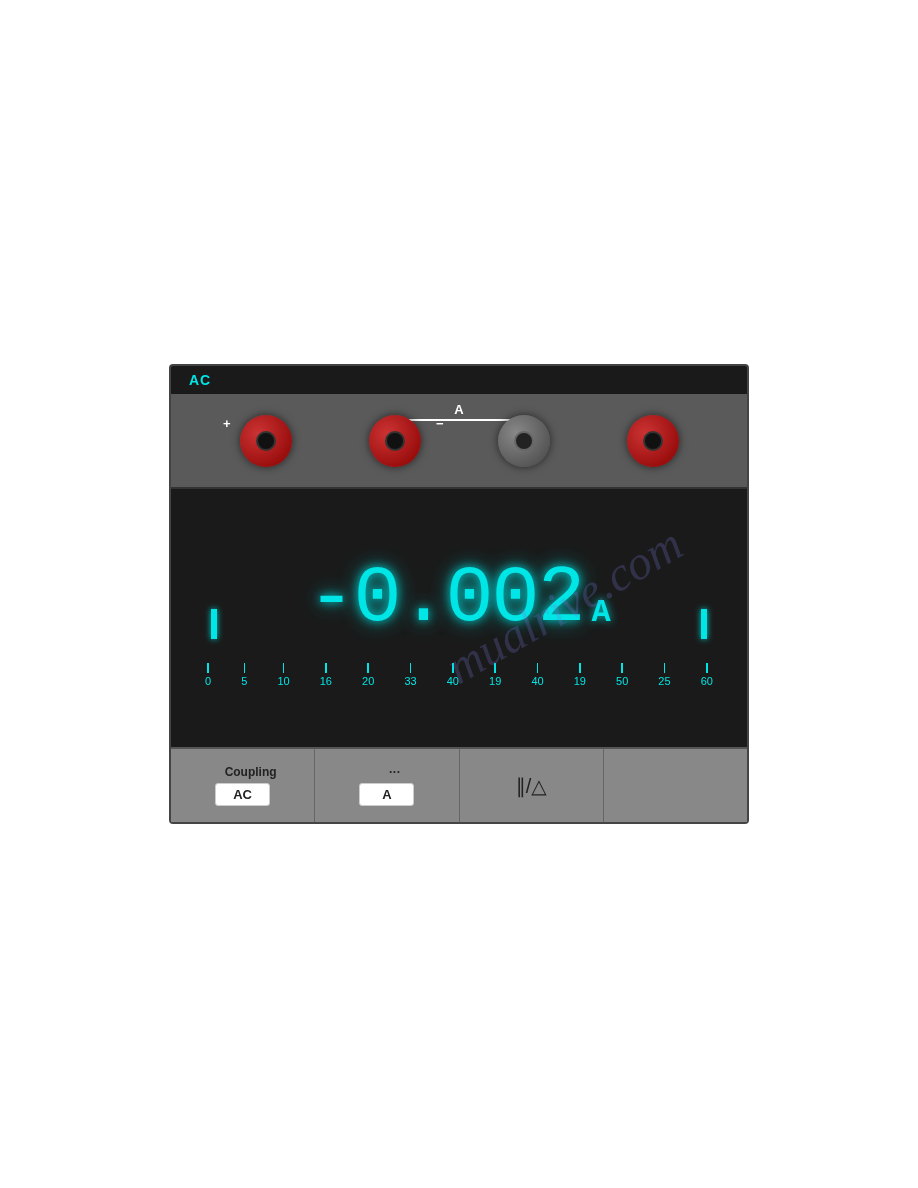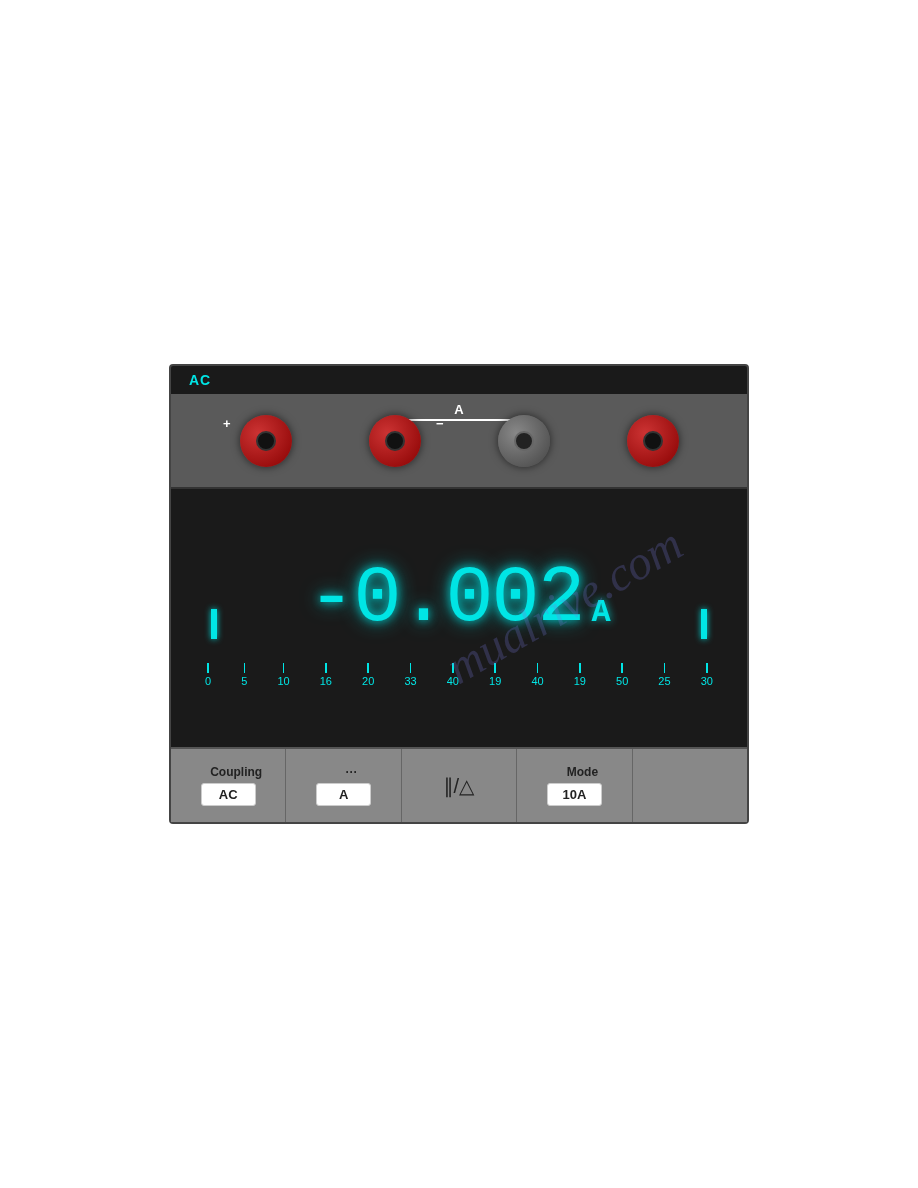--- a/index.html
+++ b/index.html
@@ -402,21 +402,21 @@
           <div class="scale-tick-group">
             <div class="scale-tick"></div>
             <span class="scale-num">50</span>
           </div>
           <div class="scale-tick-group">
             <div class="scale-tick"></div>
             <span class="scale-num">25</span>
           </div>
           <div class="scale-tick-group">
             <div class="scale-tick"></div>
-            <span class="scale-num">30</span>
+            <span class="scale-num">60</span>
           </div>
         </div>
     </div>
   </div>
 
   <div class="controls-bar">
 
     <div class="control-group">
       <span class="control-label">Coupling</span>
       <button class="control-button">AC</button>
@@ -424,25 +424,21 @@
 
     <div class="control-group">
       <span class="control-label">···</span>
       <button class="control-button">A</button>
     </div>
 
     <div class="control-group">
       <span class="control-icon">∥/△</span>
     </div>
 
+
     <div class="control-group">
-      <span class="control-label">Mode</span>
-      <button class="control-button">10A</button>
-    </div>
-
-    <div class="control-group">
     </div>
 
   </div>
 
   <div class="watermark">mualrive.com</div>
 
 </div>
 
 </body></html>

